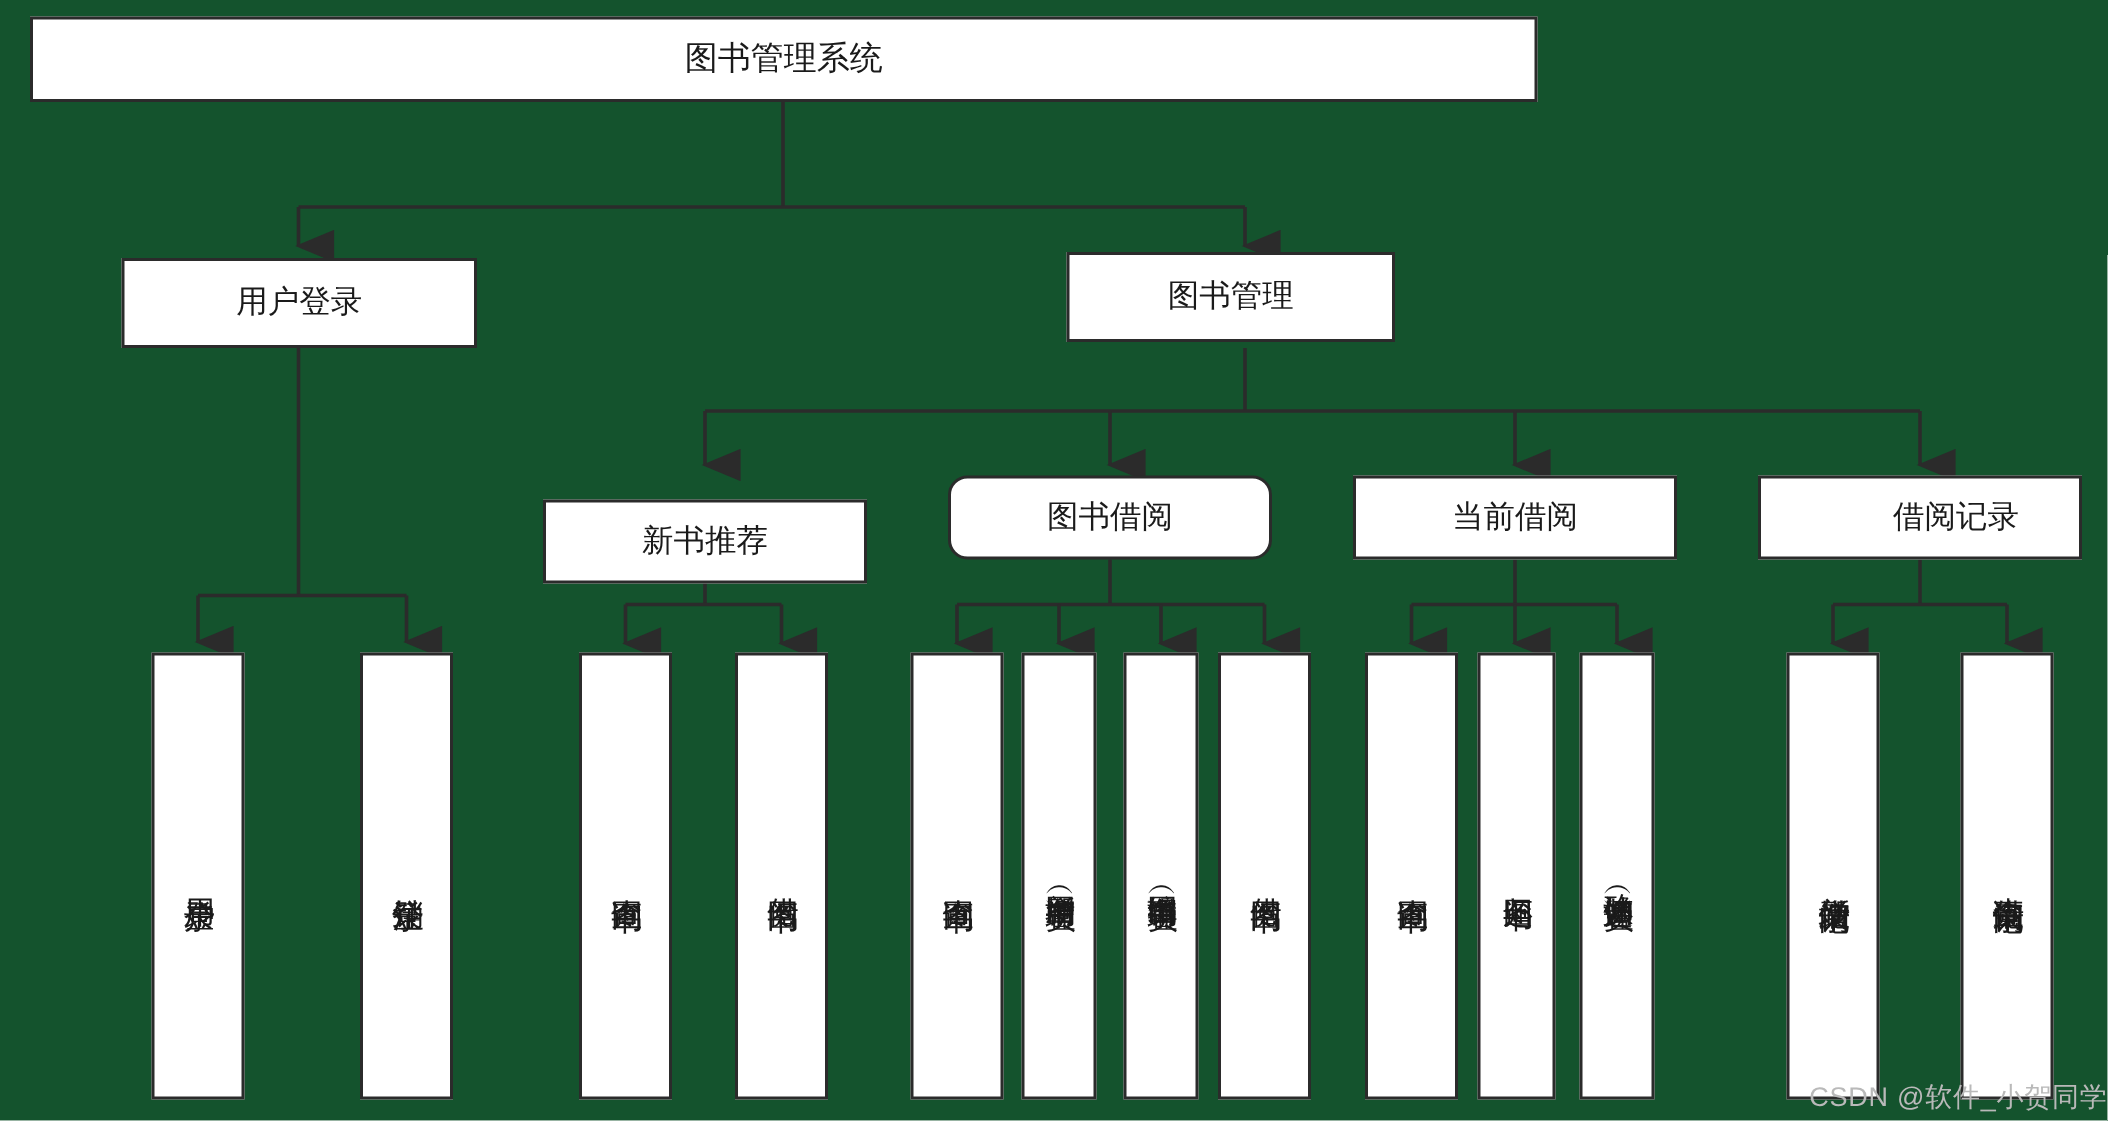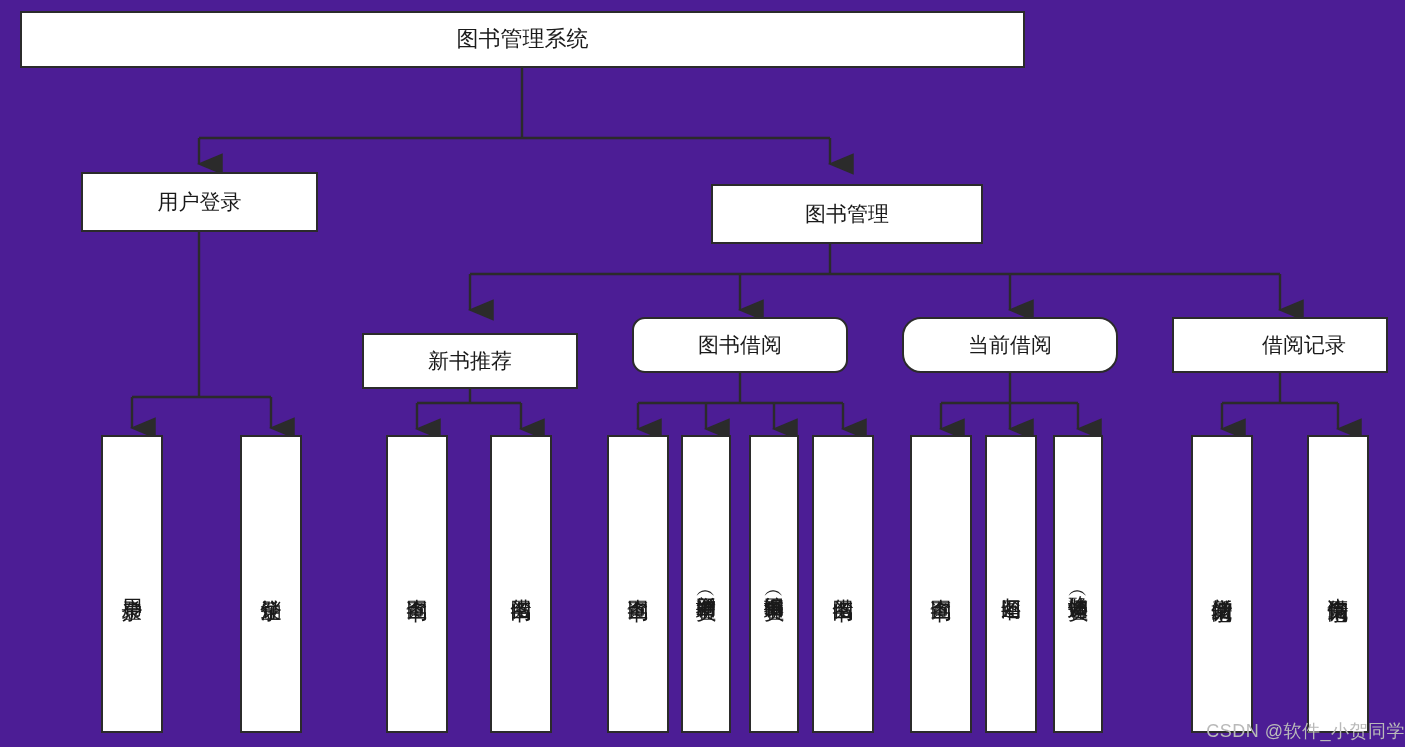--- a/index.html
+++ b/index.html
@@ -8,21 +8,21 @@
     padding: 0;
     background: #ffffff;
   }
   body {
     font-family: "Liberation Sans", "DejaVu Sans", sans-serif;
   }
   #canvas {
     position: relative;
     width: 1405px;
     height: 747px;
-    background: #4c1d95;
+    background: #14532d;
     overflow: hidden;
   }
   
   #connectors {
     position: absolute;
     left: 0;
     top: 0;
     width: 1405px;
     height: 747px;
     pointer-events: none;
@@ -127,31 +127,31 @@
     </g>
   </svg>
 
   <div class="node horiz root" style="left:20px; top:11px; width:1005px; height:57px;">
     <span>图书管理系统</span>
   </div>
 
   <div class="node horiz" style="left:81px; top:172px; width:237px; height:60px;">
     <span>用户登录</span>
   </div>
-  <div class="node horiz" style="left:711px; top:184px; width:272px; height:60px;">
+  <div class="node horiz" style="left:711px; top:168px; width:219px; height:60px;">
     <span>图书管理</span>
   </div>
 
   <div class="node horiz" style="left:362px; top:317px; width:216px; height:56px;margin-top:16px;">
     <span>新书推荐</span>
   </div>
   <div class="node horiz" style="left:632px; top:317px; width:216px; height:56px;border-radius:13px;">
     <span>图书借阅</span>
   </div>
-  <div class="node horiz" style="left:902px; top:317px; width:216px; height:56px;border-radius:19px;">
+  <div class="node horiz" style="left:902px; top:317px; width:216px; height:56px;">
     <span>当前借阅</span>
   </div>
   <div class="node horiz" style="left:1172px; top:317px; width:216px; height:56px;padding-left:48px;">
     <span>借阅记录</span>
   </div>
 
   <div class="node vert" style="left:101px; top:435px; width:62px; height:298px;">
     <span class="vtext">用户登录</span>
   </div>
   <div class="node vert" style="left:240px; top:435px; width:62px; height:298px;">

